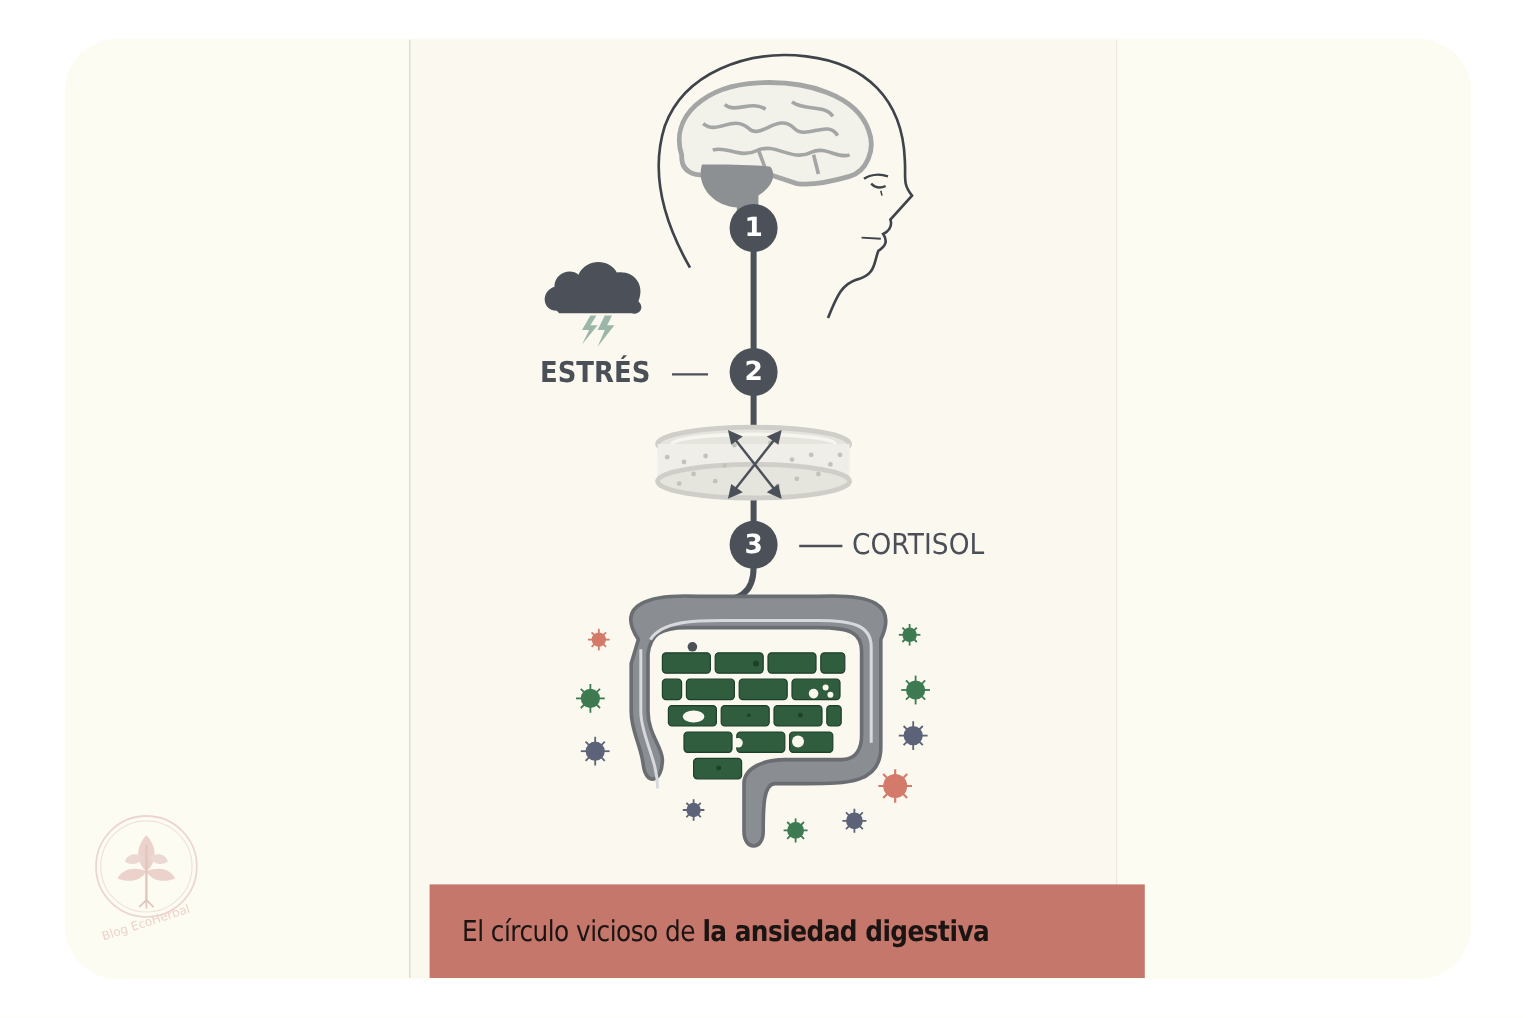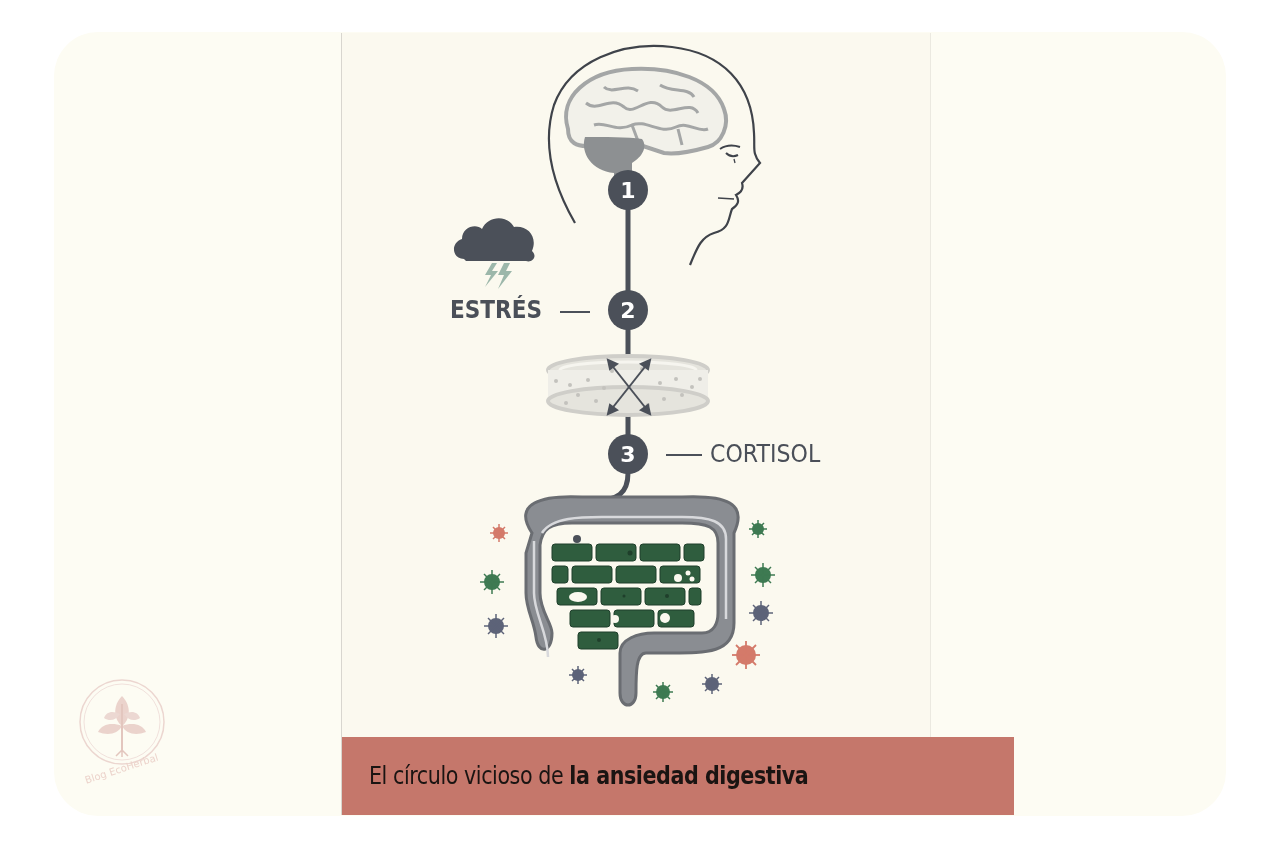--- a/index.html
+++ b/index.html
@@ -9,21 +9,21 @@
   }
   .frame {
     position: absolute; left: 54px; top: 32px; width: 1172px; height: 784px;
     background: #fdfcf3; border-radius: 44px;
   }
   .panel {
     position: absolute; left: 341px; top: 33px; width: 588px; height: 782px;
     background: #fbf9ef; border-left: 1px solid #d8d6cf; border-right: 1px solid #ebe9e0;
   }
   .caption {
-    position: absolute; left: 0; top: 704px; width: 672px; height: 78px;
+    position: absolute; left: 16px; top: 704px; width: 596px; height: 78px;
     background: #c5776b; display: flex; align-items: center;
   }
   .caption-text {
     margin-left: 27px; font-family: "DejaVu Sans", sans-serif; font-size: 24px; color: #1a1412;
     letter-spacing: -0.5px; transform: scaleX(0.86); transform-origin: left center; white-space: nowrap;
   }
   .caption-text b { font-weight: bold; }
   svg.diagram { position: absolute; left: 0; top: 0; }
   .label {
     position: absolute; font-family: "DejaVu Sans", sans-serif; color: #4a4f58; white-space: nowrap;

